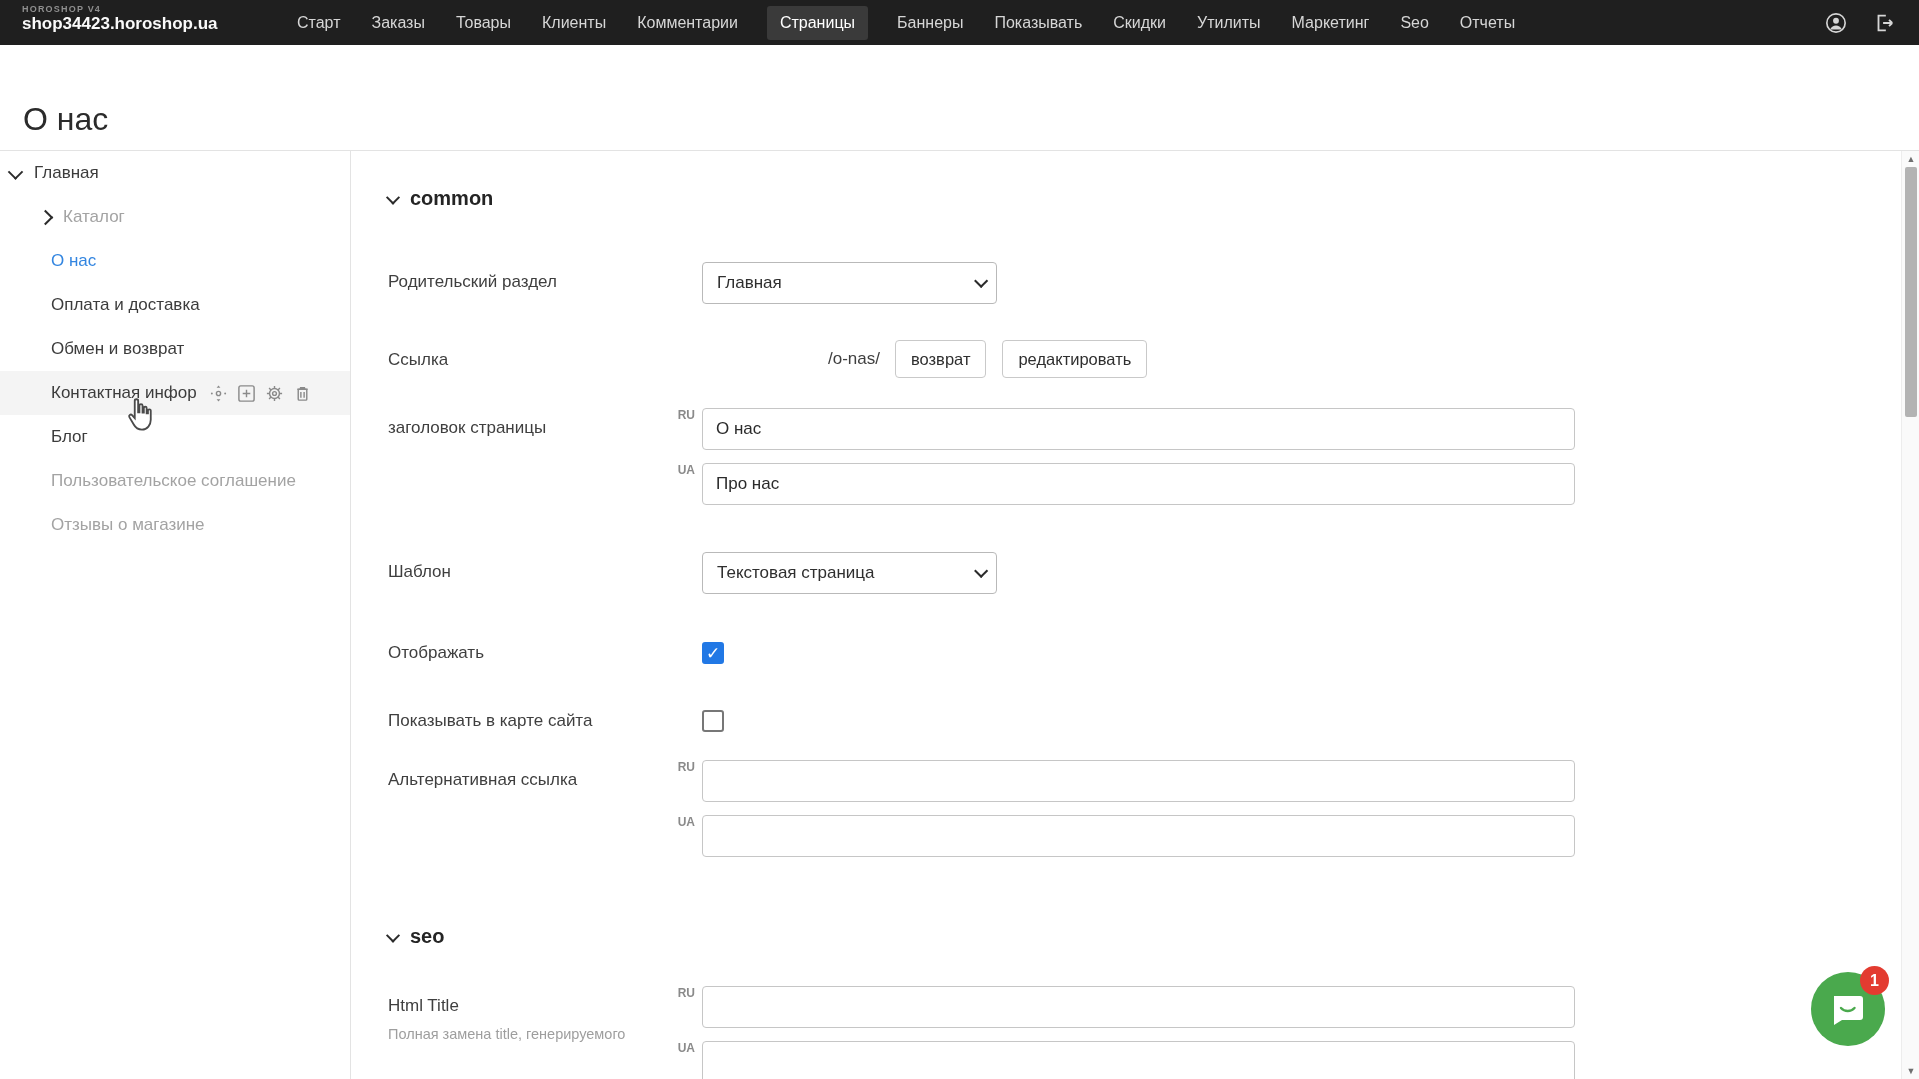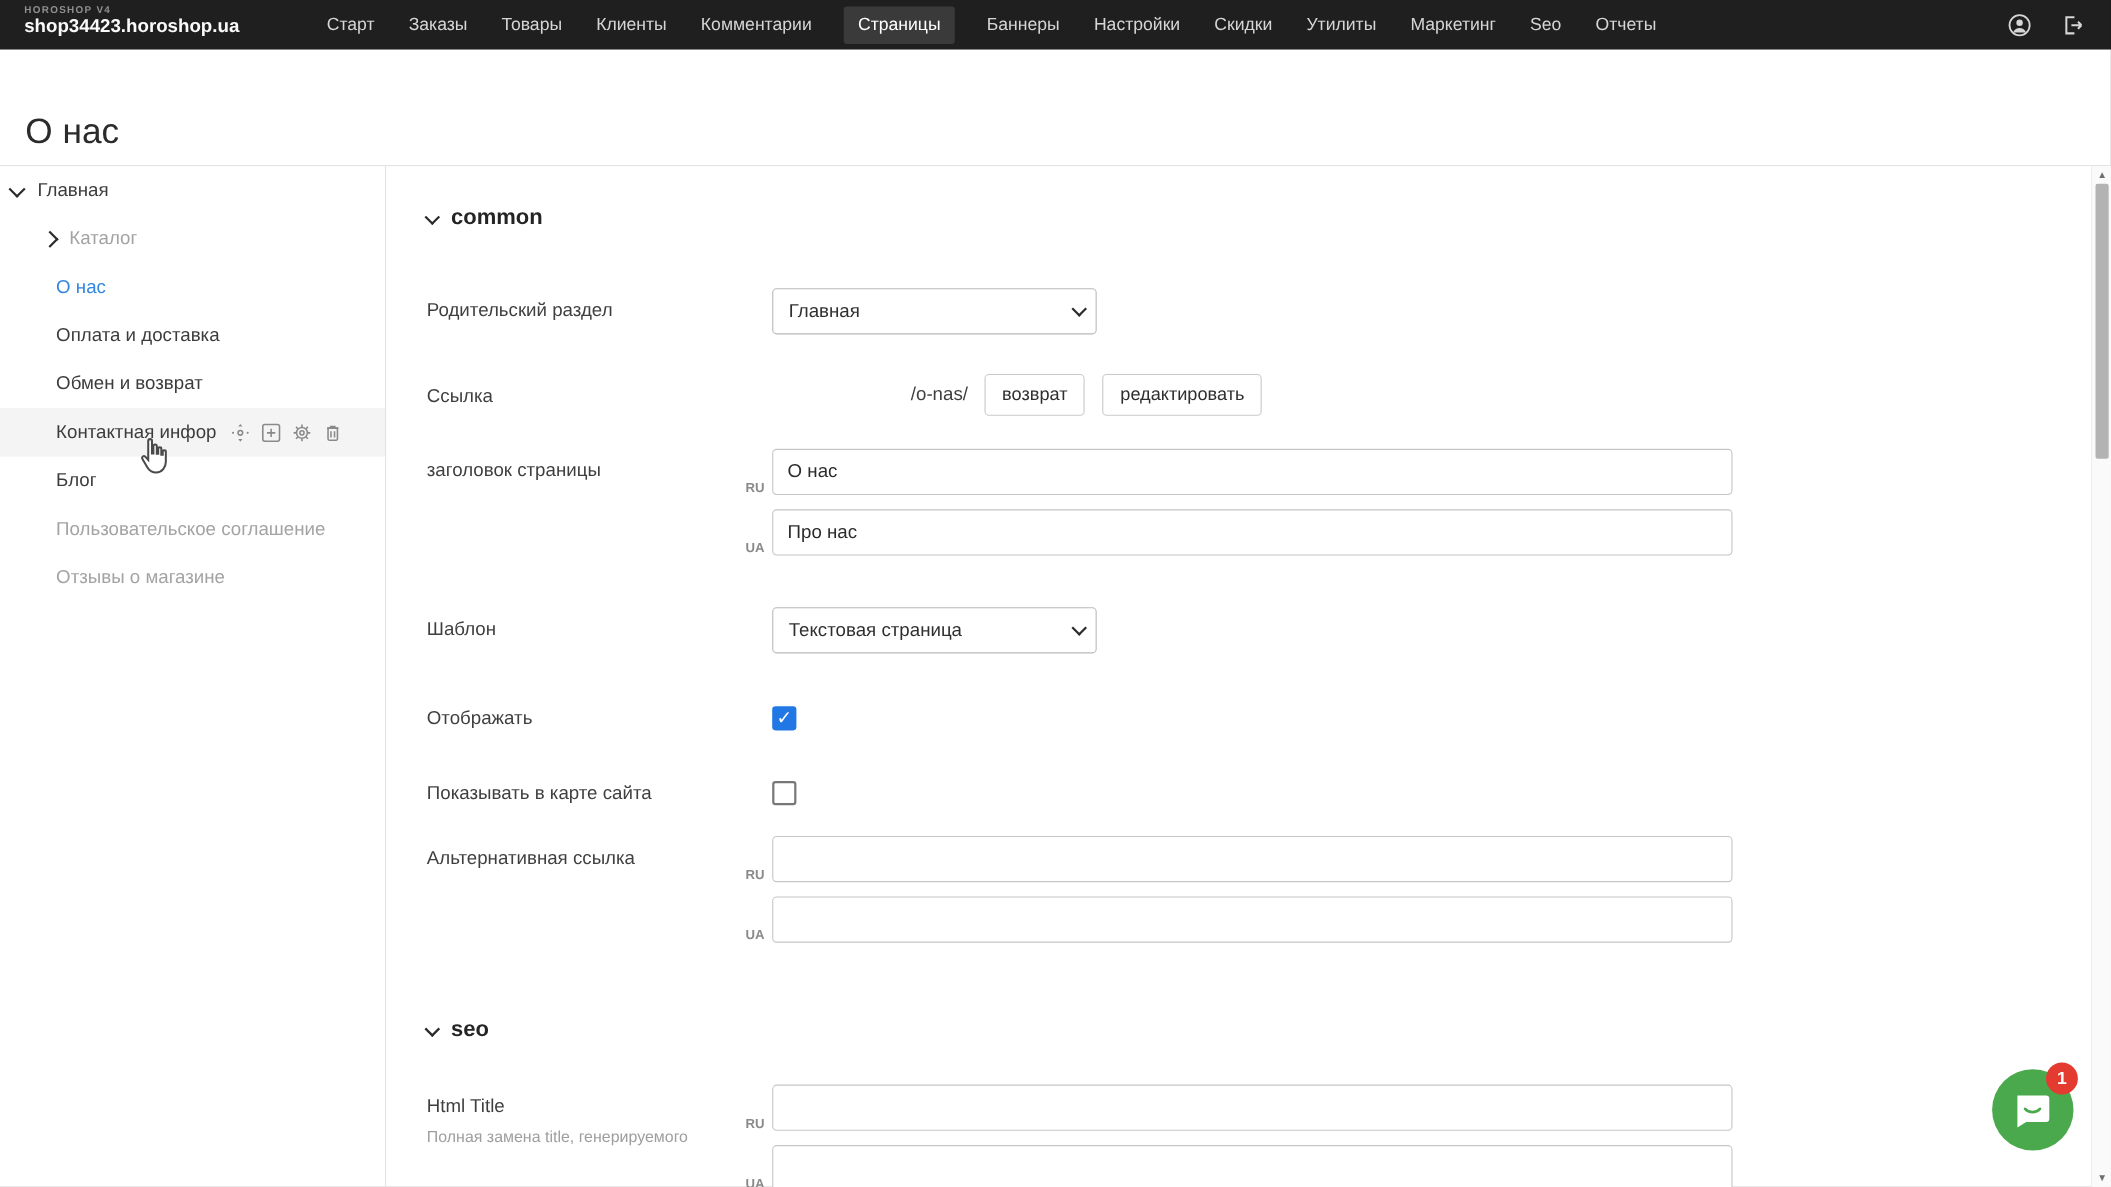--- a/index.html
+++ b/index.html
@@ -1,18 +1,18 @@
 <!DOCTYPE html>
 <html><head>
 <meta charset="utf-8">
 <style>
   * { margin:0; padding:0; box-sizing:border-box; }
   html,body { width:1919px; height:1079px; overflow:hidden; background:#fff;
               font-family:"Liberation Sans","DejaVu Sans",sans-serif; }
-  .app { position:relative; width:1919px; height:1079px; background:#000000; }
+  .app { position:relative; width:1919px; height:1079px; background:#bef264; }
 
   
   .topbar { position:absolute; top:0; left:0; right:0; height:45px; background:#1f1f1f; }
   .logo { position:absolute; left:22px; top:4px; color:#fff; }
   .logo-small { font-size:9px; letter-spacing:1.2px; color:#8f8f8f; font-weight:bold; }
   .logo-domain { font-size:17px; font-weight:bold; color:#fafafa; margin-top:0px; }
   .menu { position:absolute; left:295px; top:0; height:45px; display:flex; align-items:center; gap:27px; }
   .menu-item { color:#d6d6d6; font-size:16px; cursor:pointer; white-space:nowrap; padding:8px 2px; }
   .menu-item.active { background:#3a3a3a; color:#fff; border-radius:3px; padding:8px 13px; }
   .topbar-icons { position:absolute; right:24px; top:0; height:45px; display:flex; align-items:center; gap:26px; }
@@ -57,21 +57,21 @@
 
   .select { width:295px; height:42px; border:1px solid #b9b9b9; border-radius:4px; background:#fff;
             display:flex; align-items:center; font-size:17px; color:#2f2f2f; padding:0 14px; cursor:pointer; position:relative; }
   .select .sel-arrow { position:absolute; right:12px; width:10px; height:10px; border-right:2.4px solid #2b2b2b; border-bottom:2.4px solid #2b2b2b; transform:rotate(45deg) translateY(-3px); }
 
   .link-path { font-size:17px; color:#3f3f3f; margin-right:15px; }
   .mini-btn { height:38px; border:1px solid #c9c9c9; border-radius:4px; background:#fff; font-size:16.5px;
               color:#2f2f2f; padding:0 15px; margin-right:16px; cursor:pointer; font-family:inherit; }
 
   .lang-stack { display:flex; flex-direction:column; gap:13px; }
-  .lang-row { display:flex; align-items:flex-end; }
+  .lang-row { display:flex; align-items:flex-start; }
   .lang-badge { width:26px; text-align:right; margin-right:7px; font-size:12px; color:#8a8a8a; font-weight:bold; flex:0 0 26px; }
   .tinput { width:873px; height:42px; border:1px solid #c6c6c6; border-radius:4px; font-size:17px; color:#2b2b2b;
             padding:0 13px; font-family:inherit; outline:none; background:#fff; }
 
   .checkbox { width:22px; height:22px; border:2px solid #777; border-radius:3px; background:#fff; cursor:pointer;
               display:flex; align-items:center; justify-content:center; }
   .checkbox.checked { background:#2178e5; border-color:#2178e5; color:#fff; font-size:17px; font-weight:bold; }
 
   .sp48 { height:48px; } .sp36 { height:36px; } .sp30 { height:30px; } .sp47 { height:47px; }
   .sp28 { height:28px; } .sp46 { height:46px; } .sp68 { height:68px; }
@@ -104,21 +104,21 @@
       <div class="logo-domain">shop34423.horoshop.ua</div>
     </div>
     <nav class="menu">
       <span class="menu-item">Старт</span>
       <span class="menu-item">Заказы</span>
       <span class="menu-item">Товары</span>
       <span class="menu-item">Клиенты</span>
       <span class="menu-item">Комментарии</span>
       <span class="menu-item active">Страницы</span>
       <span class="menu-item">Баннеры</span>
-      <span class="menu-item">Настройки</span>
+      <span class="menu-item">Показывать</span>
       <span class="menu-item">Скидки</span>
       <span class="menu-item">Утилиты</span>
       <span class="menu-item">Маркетинг</span>
       <span class="menu-item">Seo</span>
       <span class="menu-item">Отчеты</span>
     </nav>
     <div class="topbar-icons">
       <span>
         <svg class="tb-icon" viewBox="0 0 24 24" fill="none" stroke="#d6d6d6" stroke-width="1.8">
           <circle cx="12" cy="12" r="10"></circle>

